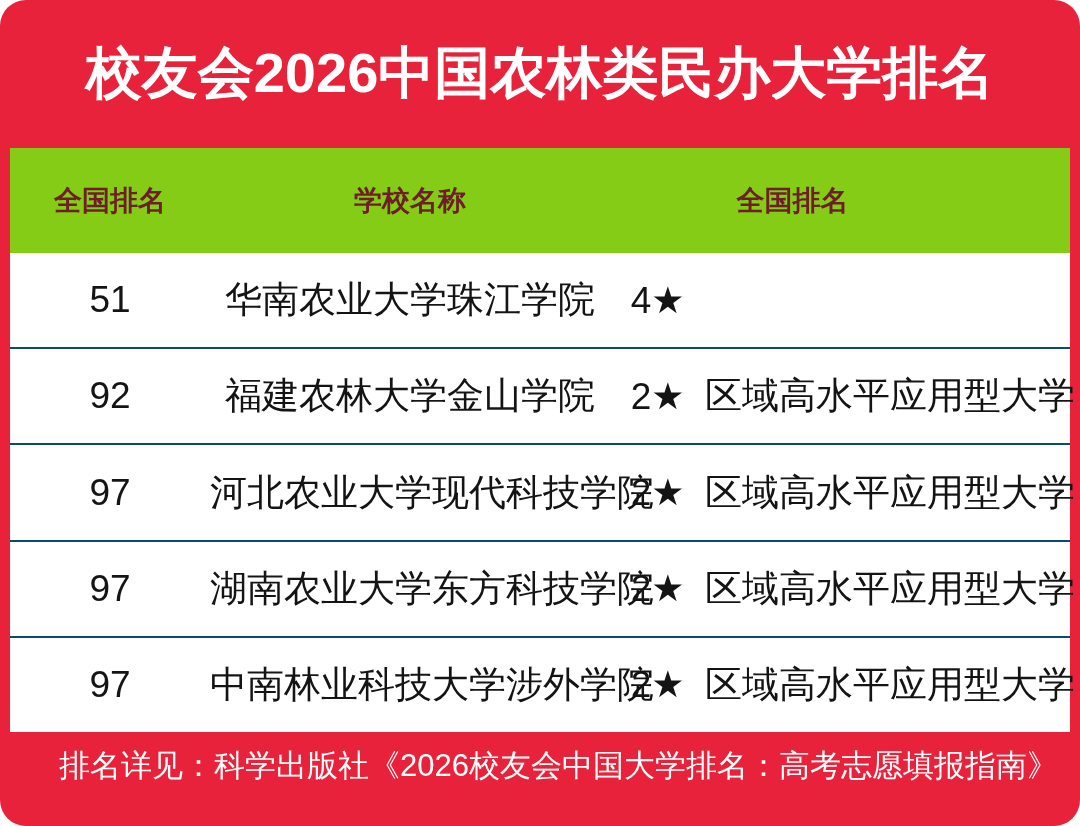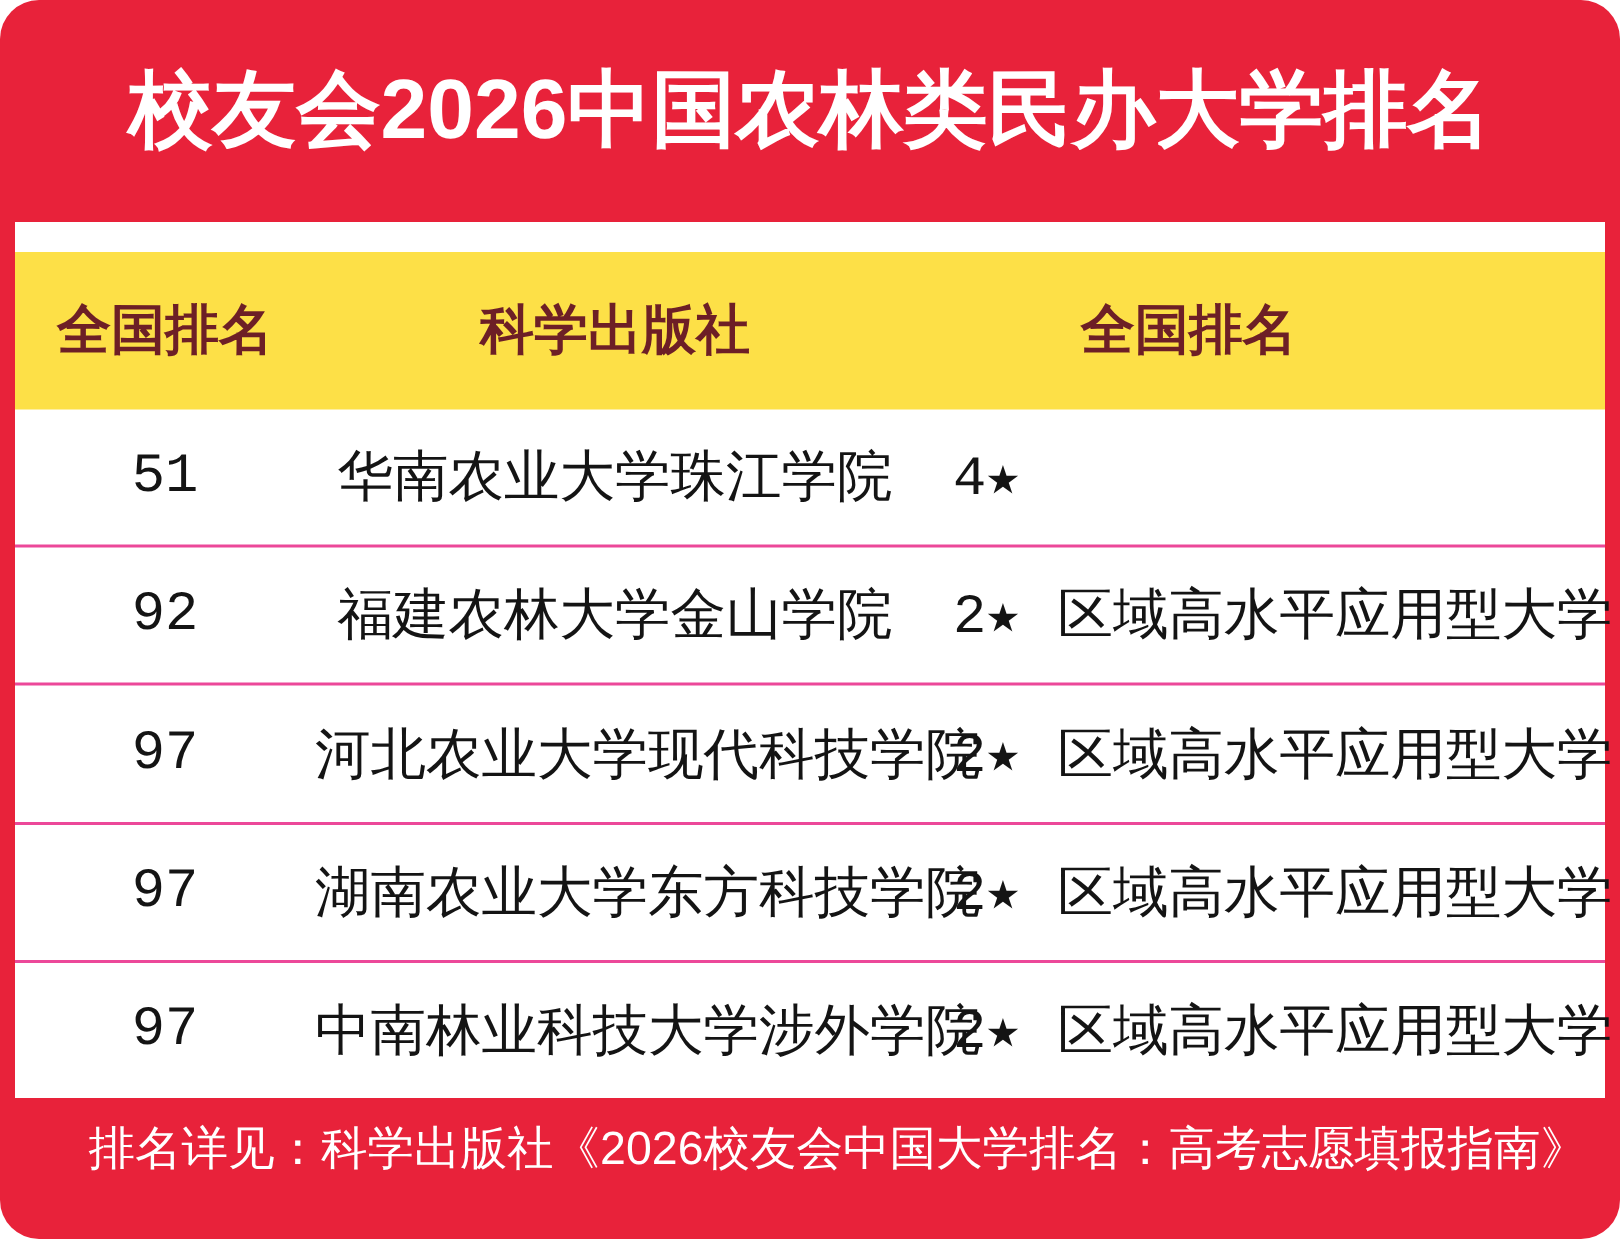--- a/index.html
+++ b/index.html
@@ -35,43 +35,41 @@
     right: 10px;
     top: 148px;
     bottom: 94px;
     background: #ffffff;
     display: flex;
     flex-direction: column;
   }
   .table-header {
     height: 105px;
     flex: 0 0 105px;
-    background: #fde047;
+    background: #84cc16;
     display: flex;
     align-items: center;
     color: #6d1f26;
     font-weight: bold;
-    font-size: 36px;
-    margin-top: 20px;
+    font-size: 28px;
   }
   .table-body {
     flex: 1;
     display: flex;
     flex-direction: column;
   }
   .table-row {
     flex: 1;
     display: flex;
     align-items: center;
     font-size: 37px;
     color: #141414;
-    font-family: Liberation Mono, monospace;
   }
   .table-row + .table-row {
-    border-top: 2px solid #ec4899;
+    border-top: 2px solid #0c4a6e;
   }
   .col {
     text-align: center;
     white-space: nowrap;
   }
   .col-rank  { width: 200px; flex: 0 0 200px; }
   .col-school{ width: 400px; flex: 0 0 400px; }
   .col-star  { width: 95px;  flex: 0 0 95px; }
   .col-level { width: 365px; flex: 0 0 365px; }
   .footer {
@@ -92,21 +90,21 @@
 <body>
 
 <div class="poster">
 
   <div class="poster-title">校友会2026中国农林类民办大学排名</div>
 
   <div class="card">
 
     <div class="table-header">
       <div class="col col-rank">全国排名</div>
-      <div class="col col-school">科学出版社</div>
+      <div class="col col-school">学校名称</div>
       <div class="col col-level">全国排名</div>
     </div>
 
     <div class="table-body">
 
       <div class="table-row">
         <div class="col col-rank">51</div>
         <div class="col col-school">华南农业大学珠江学院</div>
         <div class="col col-star">4★</div>
       </div>

